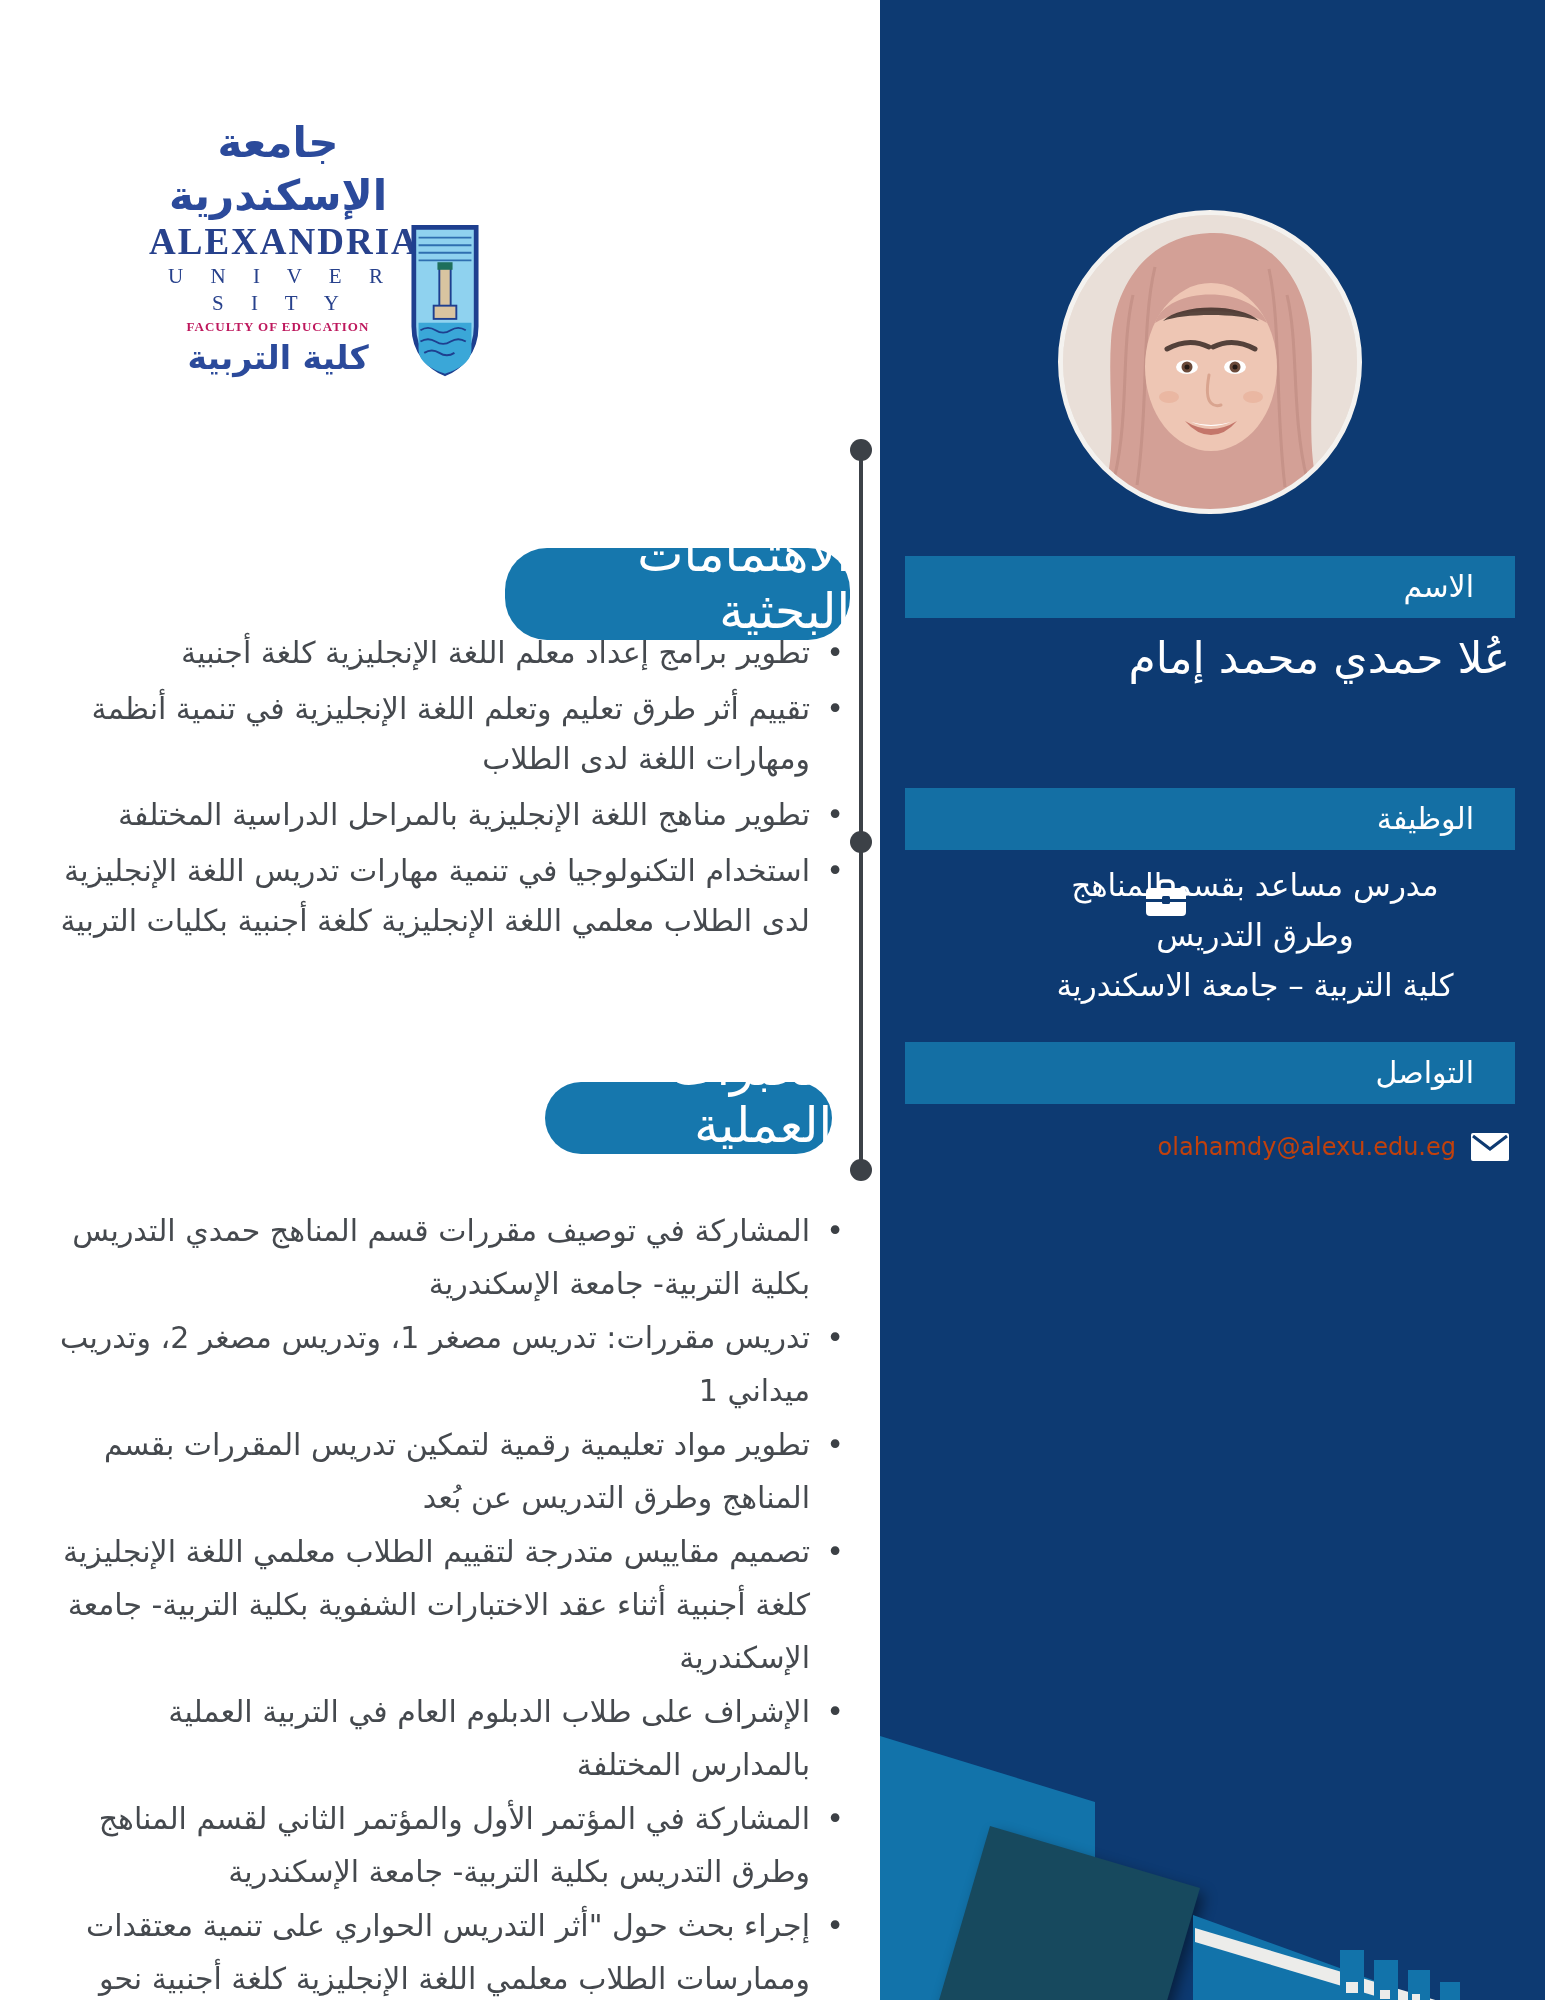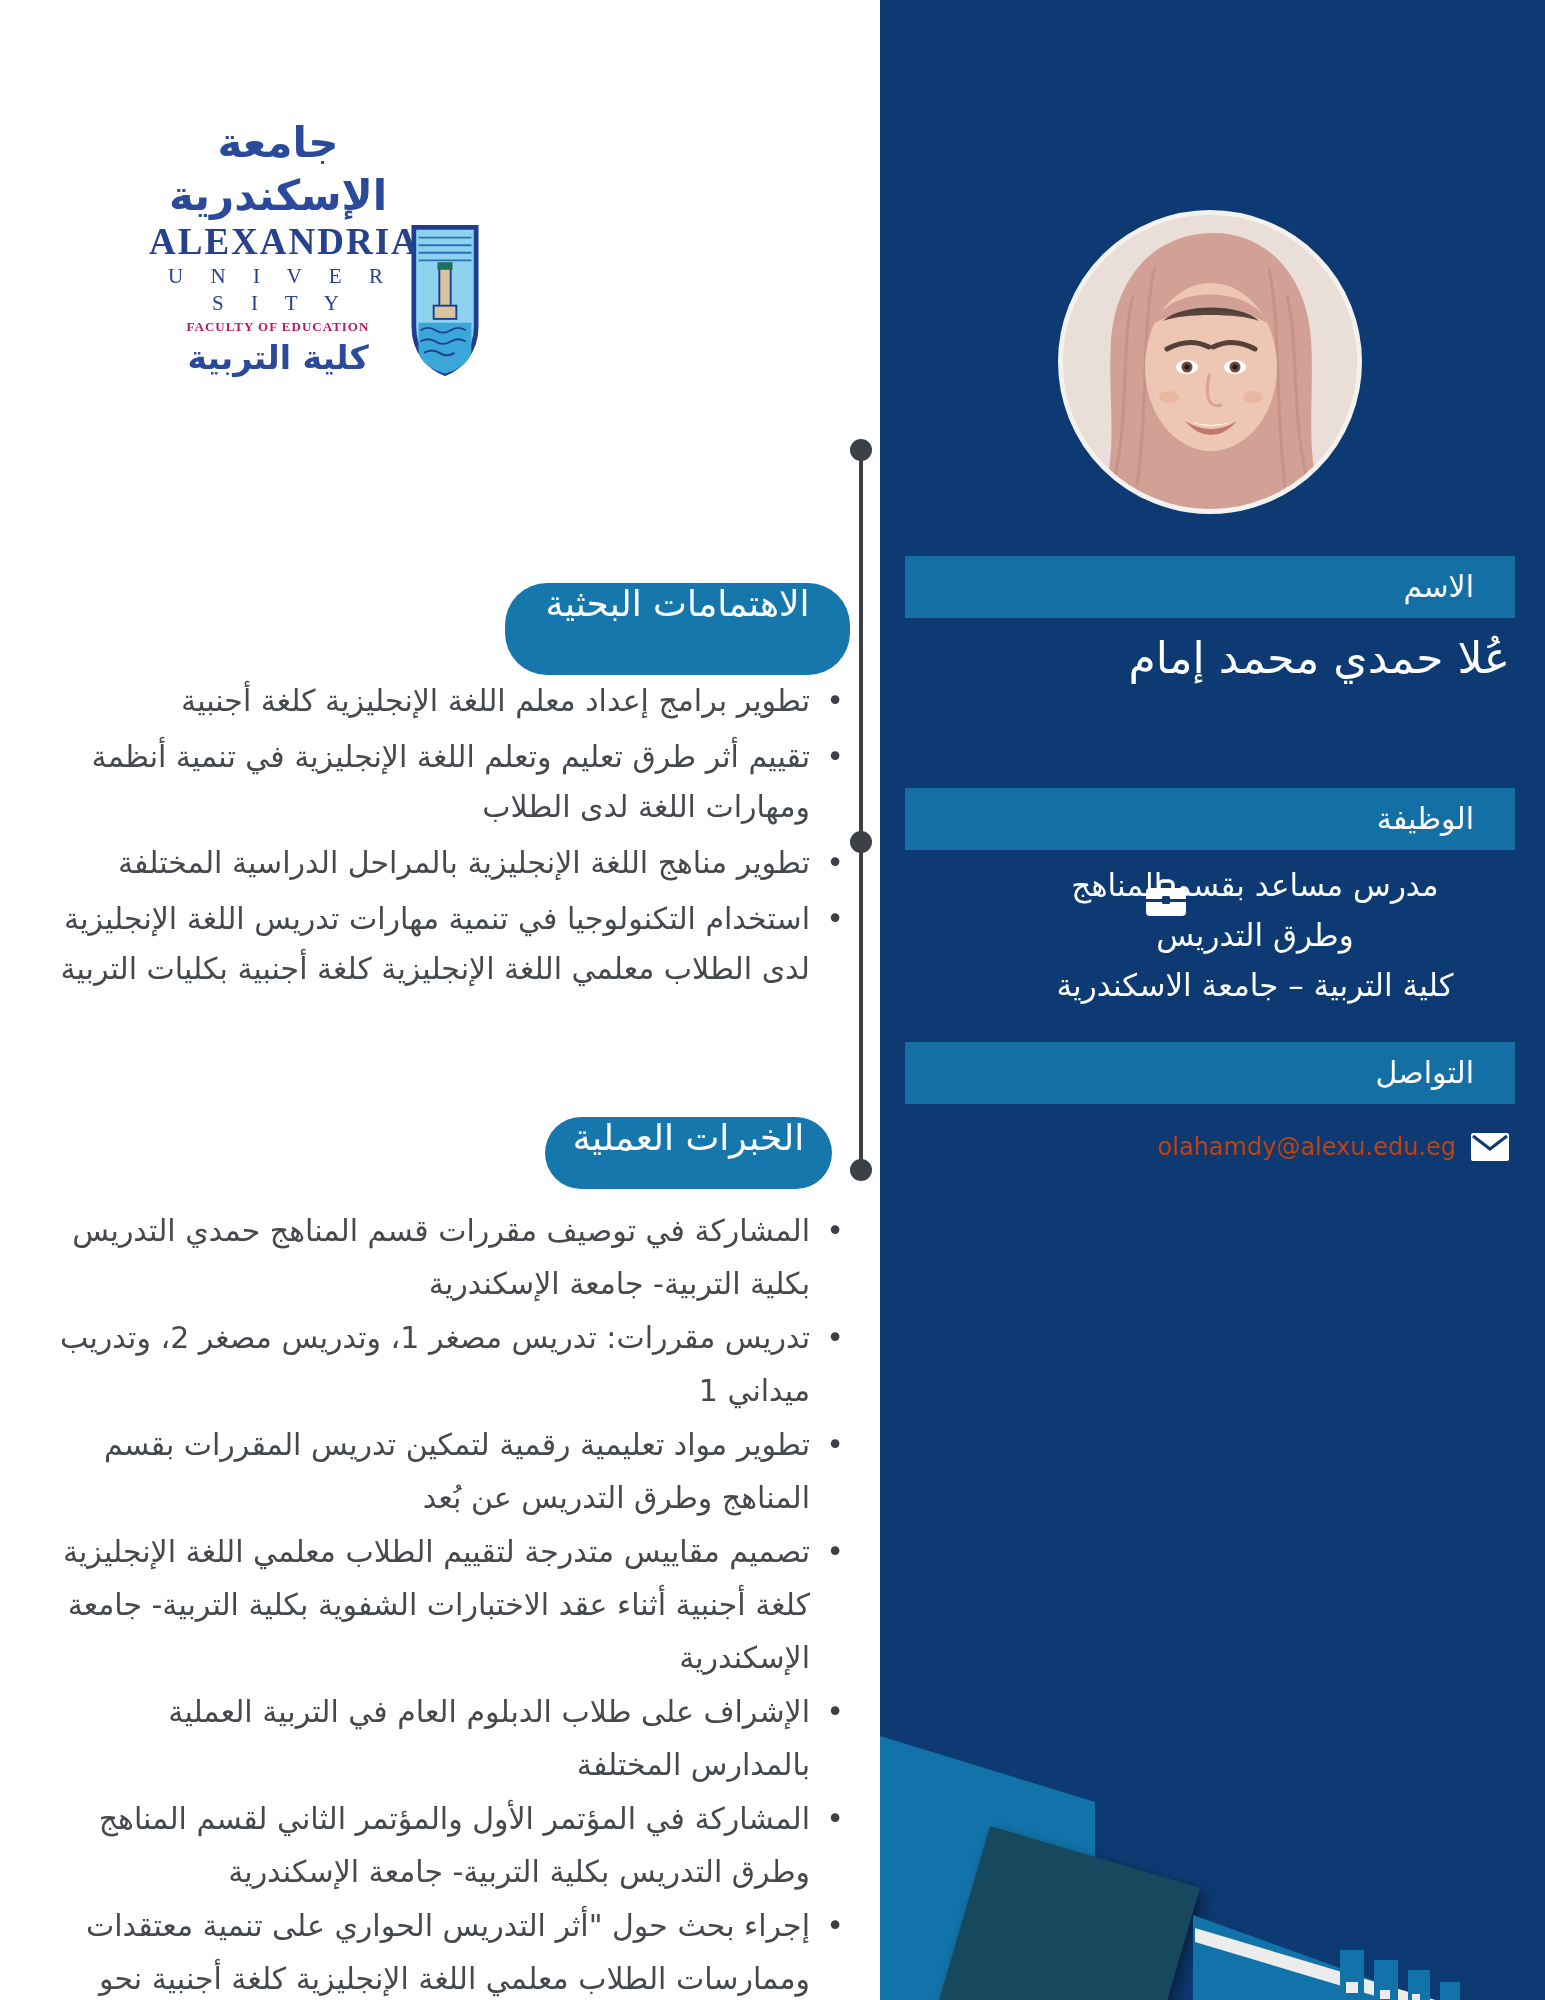--- a/index.html
+++ b/index.html
@@ -31,35 +31,35 @@
   .logo-alex{font-family:"Liberation Serif",serif;font-weight:bold;font-size:37px;letter-spacing:2px;
              color:#27418c;line-height:1.1;}
   .logo-univ{font-family:"Liberation Serif",serif;font-size:21px;letter-spacing:11px;color:#27418c;
              line-height:1.3;margin-left:6px;}
   .logo-fac{font-family:"Liberation Serif",serif;font-weight:bold;font-size:13px;letter-spacing:1px;
             color:#be185d;line-height:1.5;}
   .logo-fac-ar{font-size:33px;font-weight:bold;direction:rtl;line-height:1.3;color:#2b4a9b;}
   .logo-shield{margin-left:4px;margin-top:6px;}
 
   .pill{position:absolute;background:#1677ad;border-radius:42px;color:#ffffff;
-        display:flex;align-items:flex-start;justify-content:center;font-size:36px;direction:rtl;z-index:2;margin-top:35px;}
+        display:flex;align-items:flex-end;justify-content:center;font-size:49px;direction:rtl;z-index:2;}
   .pill-research{left:505px;top:548px;width:345px;height:92px;}
   .pill-experience{left:545px;top:1082px;width:287px;height:72px;}
 
   .timeline-line{position:absolute;left:859px;top:450px;width:4px;height:720px;background:#3c4147;z-index:1;}
   .timeline-dot{position:absolute;left:850px;width:22px;height:22px;border-radius:50%;background:#3c4147;z-index:2;}
   .dot-1{top:439px;}
   .dot-2{top:831px;}
   .dot-3{top:1159px;}
 
   ul.rtl-list{position:absolute;left:45px;width:803px;margin:0;padding:0;list-style:none;
               direction:rtl;text-align:right;color:#45494e;z-index:2;}
   ul.rtl-list li{position:relative;padding-right:38px;}
   ul.rtl-list li::before{content:"•";position:absolute;right:4px;top:0;color:#3c4045;}
-  .research-list{top:676px;font-size:30px;line-height:50px;}
+  .research-list{top:628px;font-size:30px;line-height:50px;}
   .research-list li{margin-bottom:6px;}
   .experience-list{top:1204px;font-size:30px;line-height:53px;}
   .experience-list li{margin-bottom:1px;}
 
   
   .decor{position:absolute;left:880px;top:1640px;z-index:2;}
 </style>
 </head>
 <body>
 

